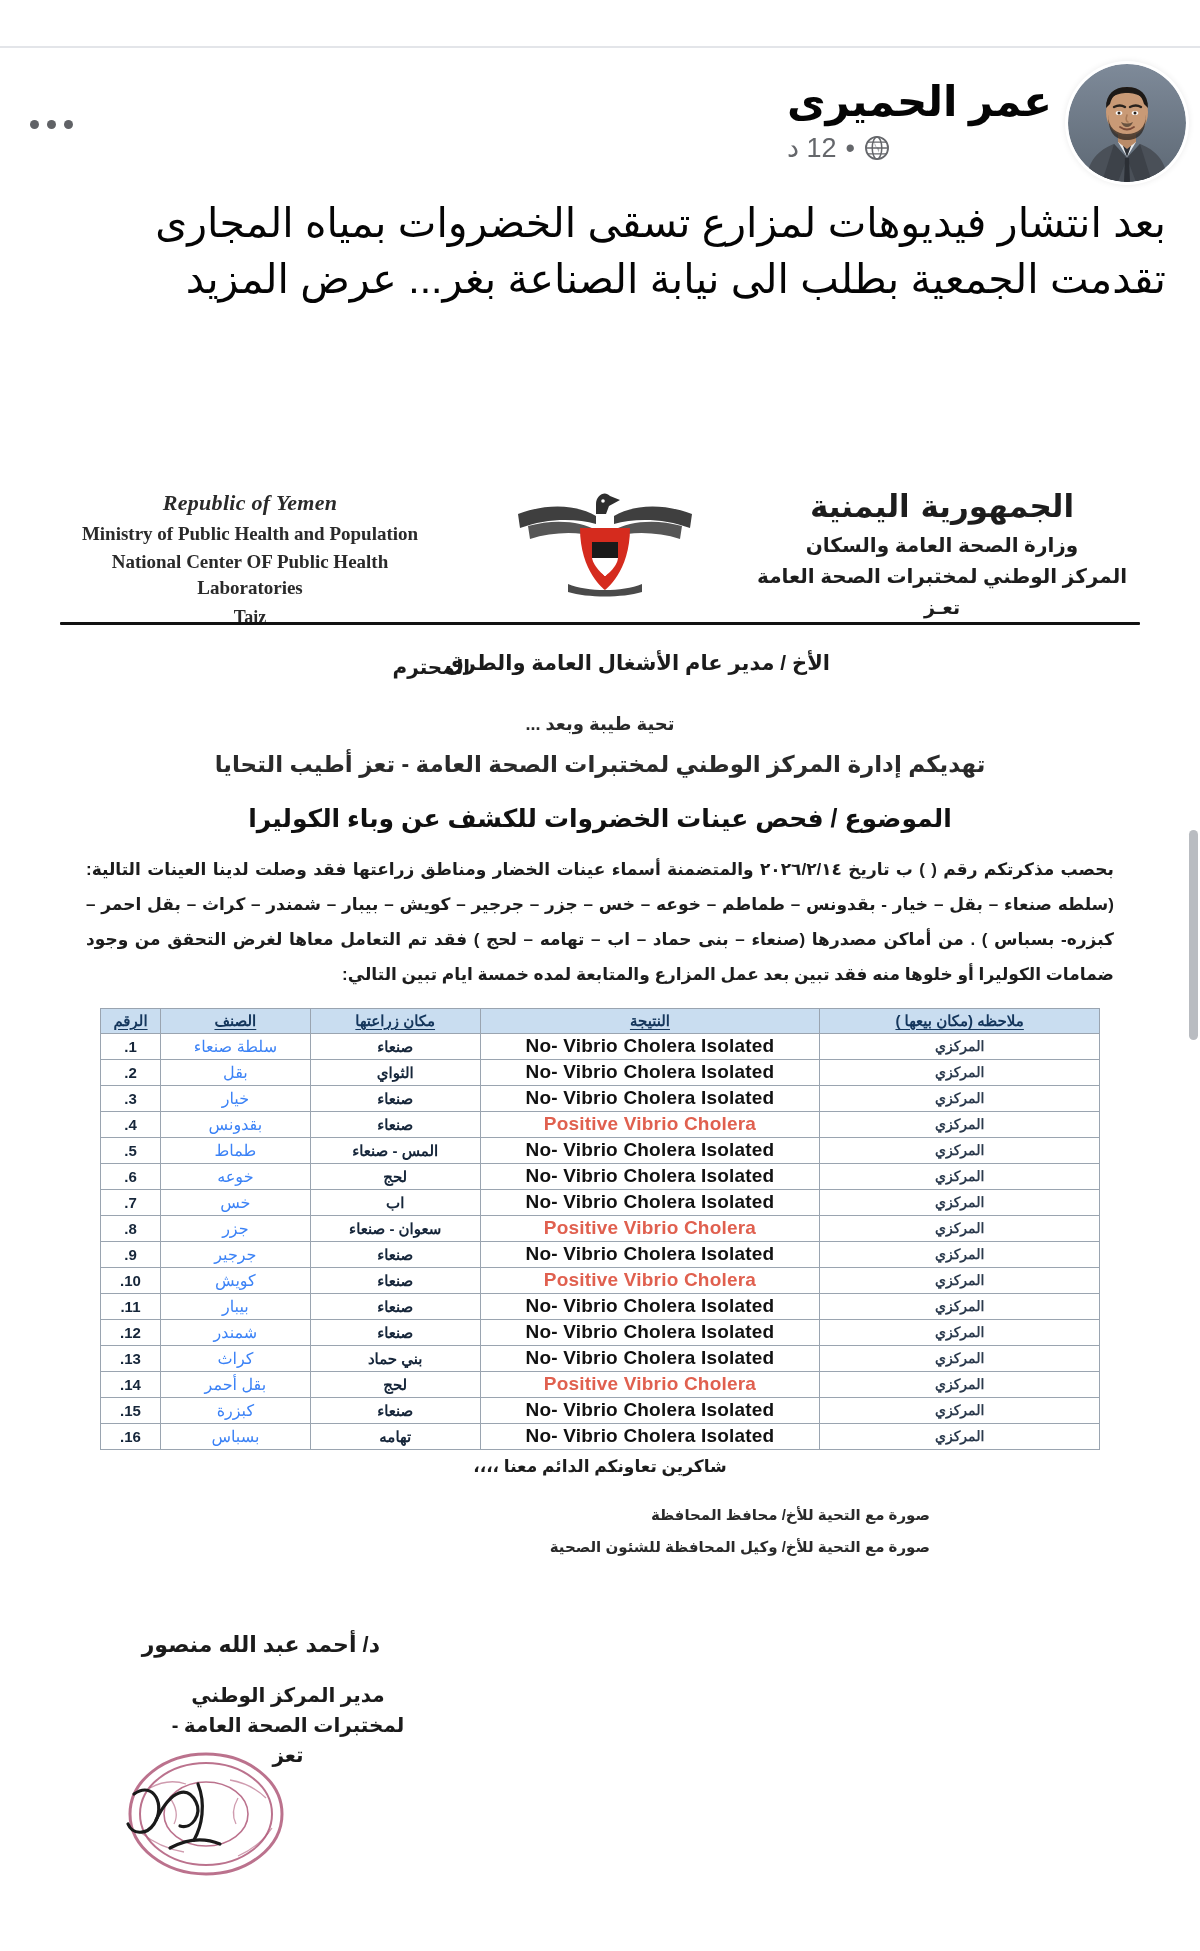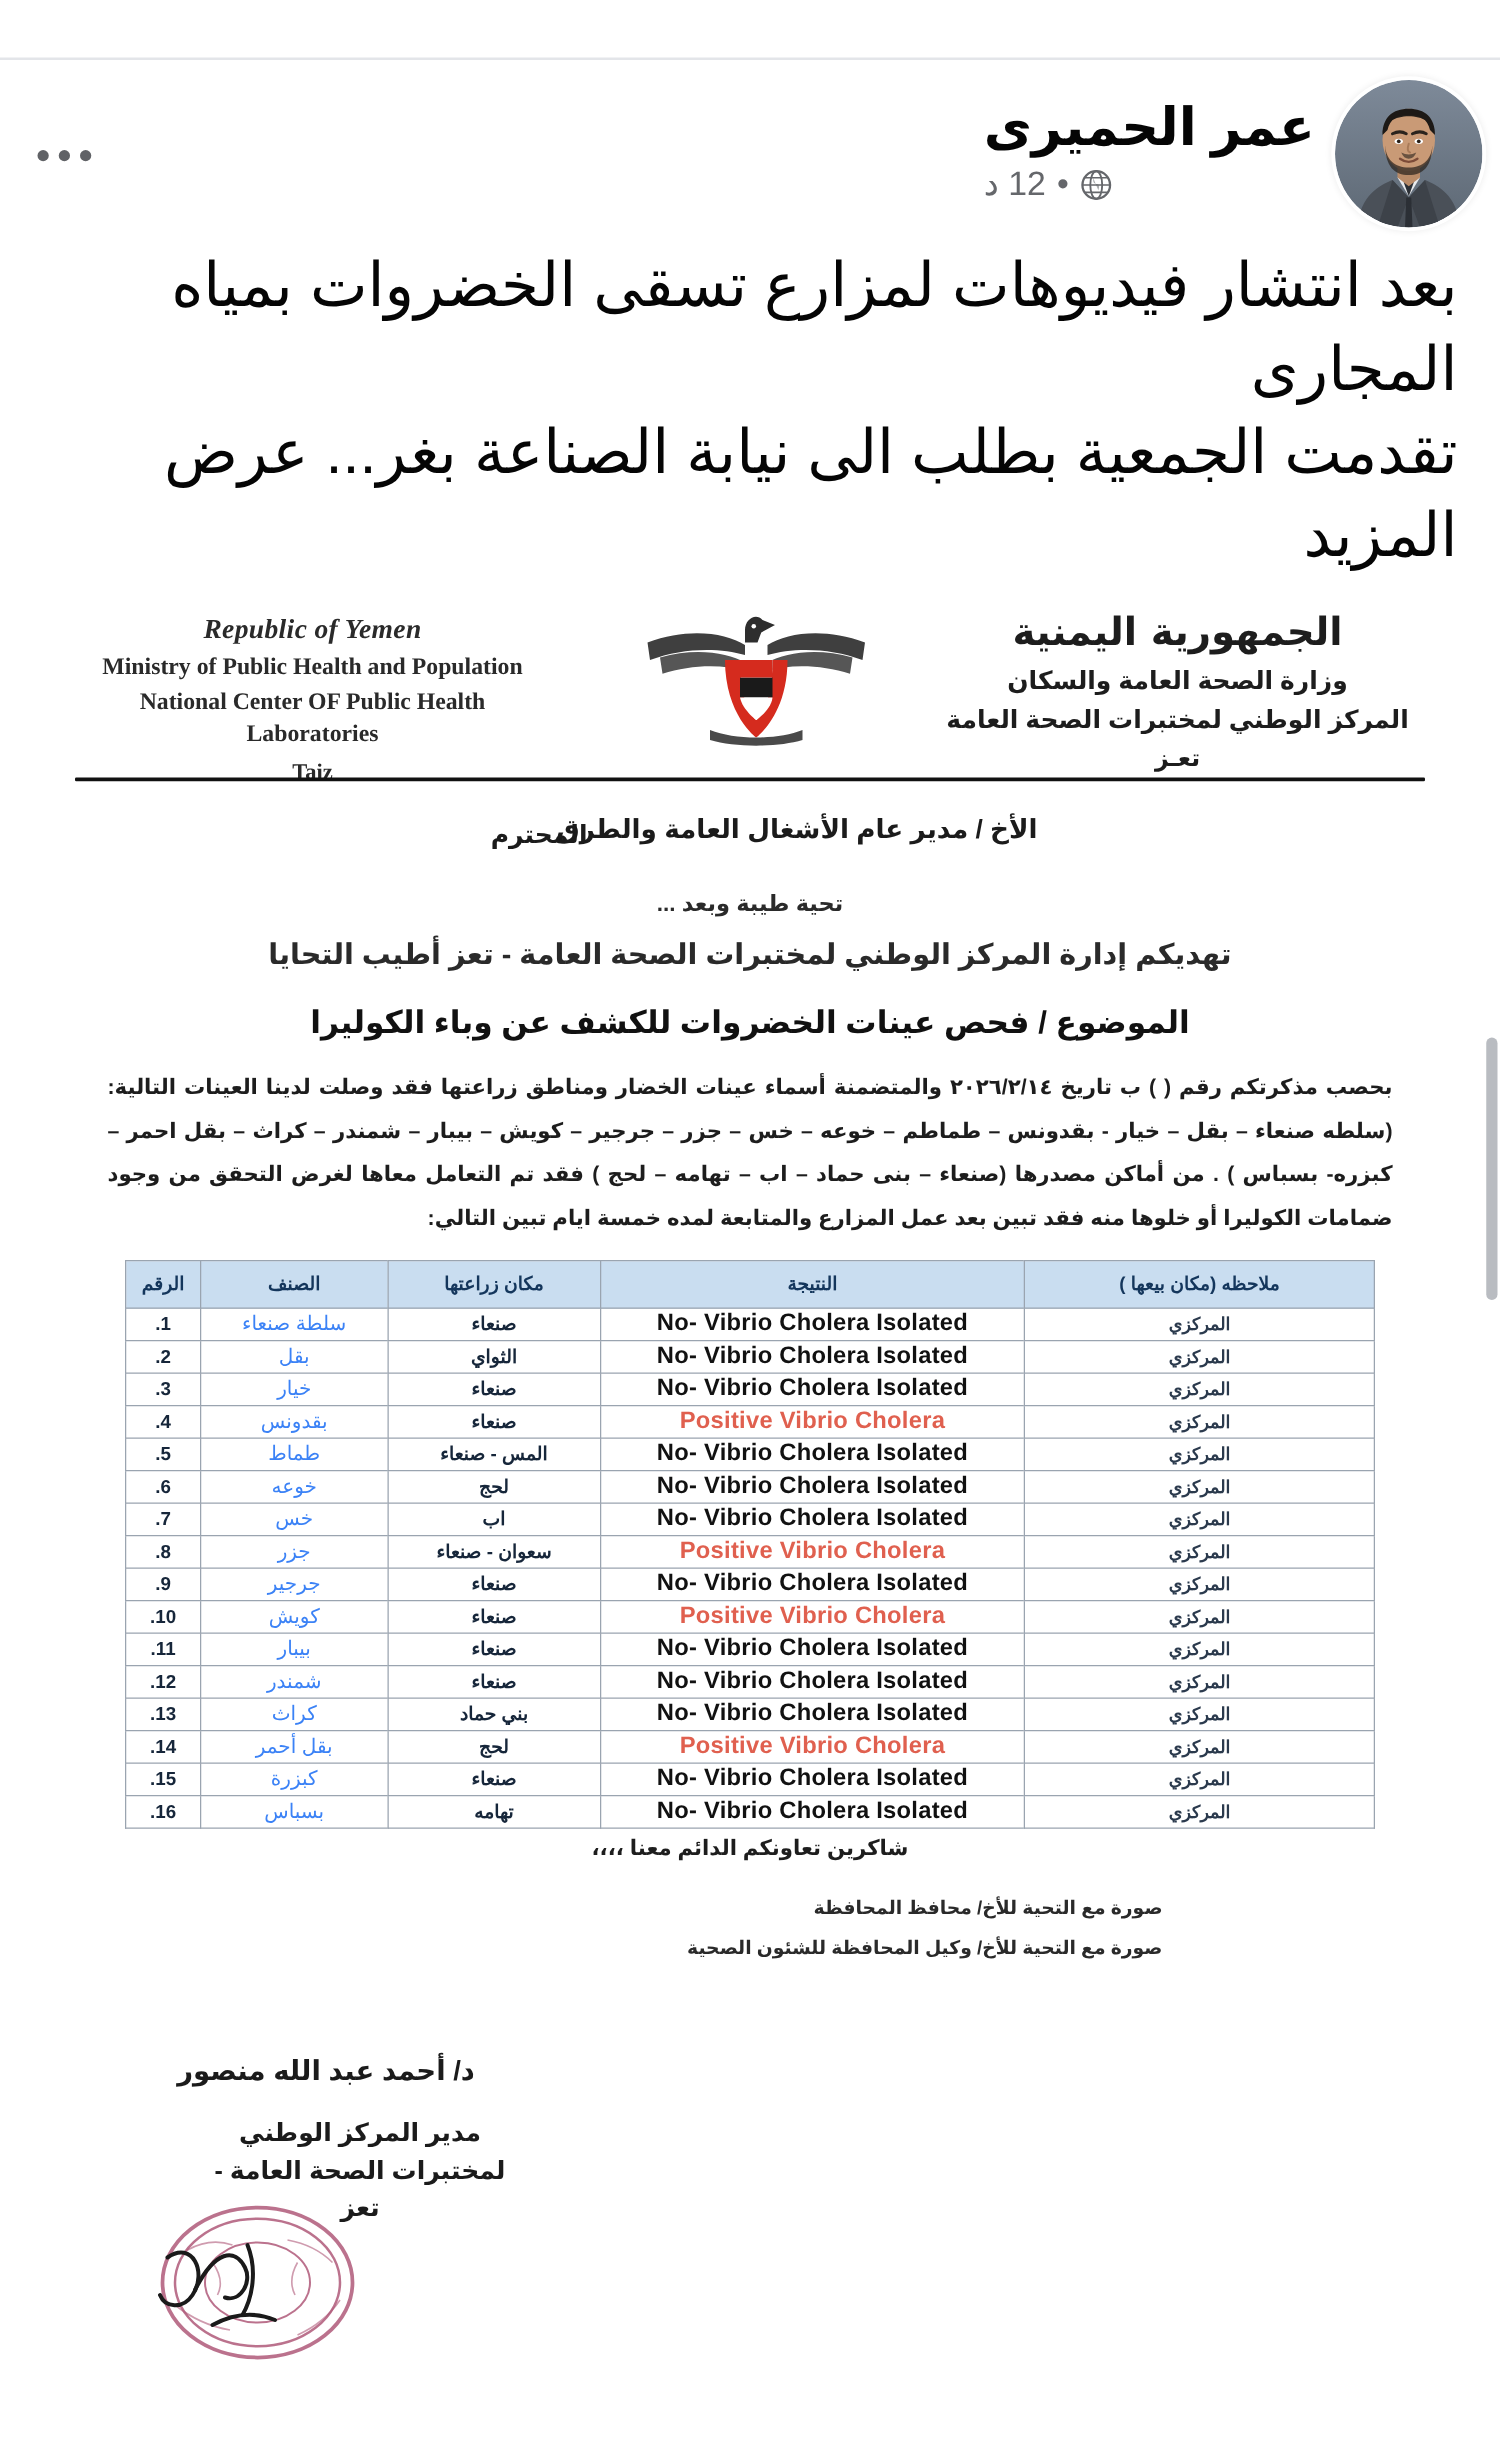--- a/index.html
+++ b/index.html
@@ -52,21 +52,21 @@
   }
   .dots-menu span {
     display:block; width: 9px; height: 9px; border-radius: 50%; background: #606266;
   }
 
   
   .post-text {
     position: absolute; top: 196px; left: 0; width: 1200px;
     direction: rtl; text-align: right;
     padding: 0 34px 0 34px;
-    font-size: 49px; line-height: 1.36; color: #050505; font-weight: 400;
+    font-size: 41px; line-height: 1.36; color: #050505; font-weight: 400;
   }
   .post-text p { margin: 0; }
   .see-more { color: #050505; }
 
   
   .doc {
     position: absolute; top: 470px; left: 0; width: 1200px; height: 1481px;
     background: #ffffff; overflow: hidden;
   }
 
@@ -133,21 +133,21 @@
   table.results {
     width: 100%; border-collapse: collapse; table-layout: fixed;
     font-family: "Liberation Sans", sans-serif;
   }
   table.results th, table.results td {
     border: 1px solid #9aa4b0; padding: 1px 4px; text-align: center;
     height: 26px; line-height: 1.1;
   }
   table.results thead th {
     background: #c9ddf0; color: #14365c; font-size: 15px; font-weight: 700;
-    text-underline-offset: 3px; height: 38px;
+    text-decoration: underline; text-underline-offset: 3px; height: 25px;
   }
   .col-num   { width: 6%;  }
   .col-item  { width: 15%; }
   .col-place { width: 17%; }
   .col-res   { width: 34%; }
   .col-note  { width: 28%; }
 
   td.c-num   { font-size: 15px; font-weight: 700; color: #16263a; direction: ltr; }
   td.c-item  { font-size: 16px; font-weight: 400; color: #3b82f6; }
   td.c-place { font-size: 15px; font-weight: 700; color: #16263a; }

